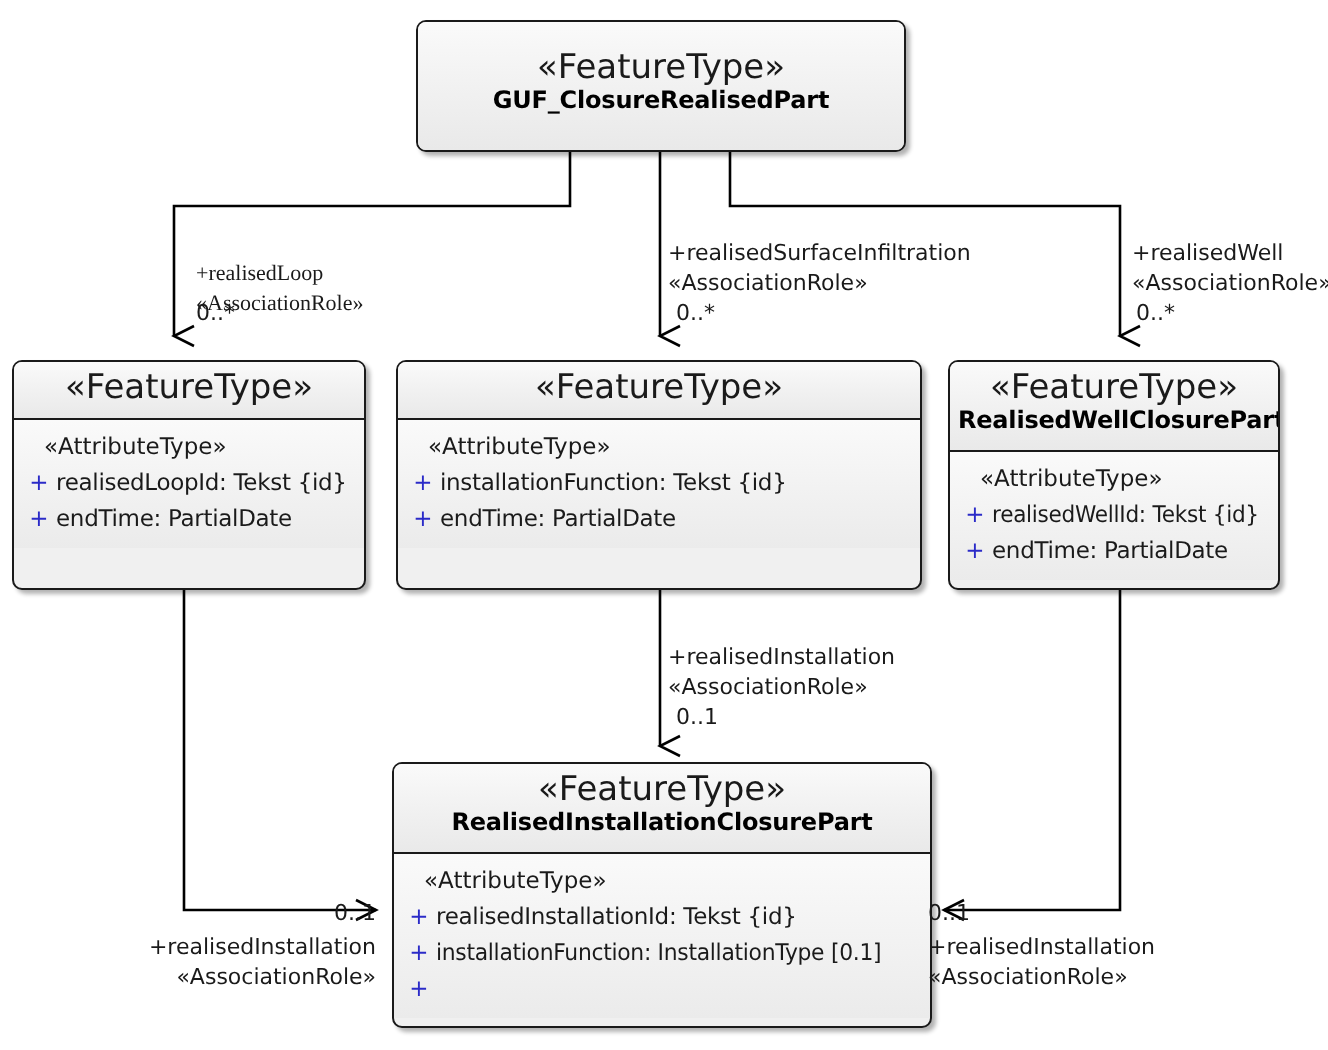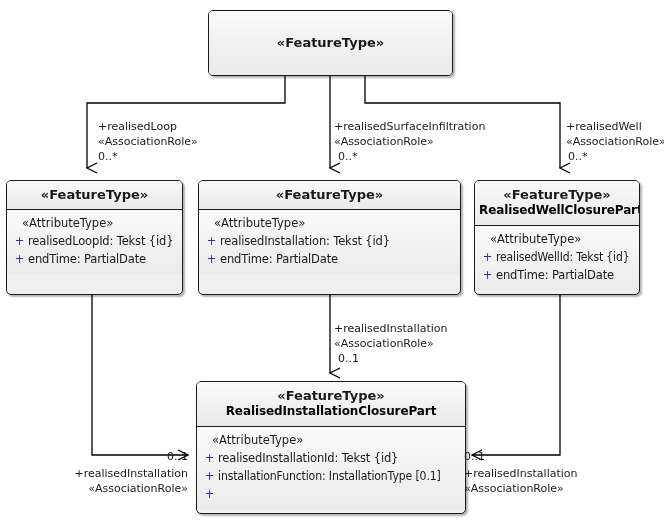--- a/index.html
+++ b/index.html
@@ -36,25 +36,24 @@
     box-sizing: border-box;
     background: linear-gradient(to bottom, #fafafa 0%, #f2f2f2 45%, #e9e9e9 100%);
     text-align: center;
     padding: 6px 4px 7px 4px;
   }
   .uml-class.has-attrs .uml-header {
     border-bottom: 1.5px solid #1a1a1a;
   }
   .stereotype {
     display: block;
-    font-size: 13px;
+    font-size: 17px;
     color: #1a1a1a;
     line-height: 15px;
     white-space: nowrap;
-    font-weight: bold;
   }
   .class-name {
     display: block;
     font-size: 12px;
     font-weight: bold;
     color: #000000;
     line-height: 16px;
     white-space: nowrap;
     letter-spacing: -0.1px;
   }
@@ -134,20 +133,21 @@
 
       <path d="M92,295 L92,455 L188,455" marker-end="url(#openArrowRight)"></path>
 
       <path d="M560,295 L560,455 L472,455" marker-end="url(#openArrowRight)"></path>
     </g>
   </svg>
 
   <div class="uml-class" id="class-root" style="left:208px; top:10px; width:245px; height:66px;">
     <div class="uml-header" style="height:100%; display:flex; flex-direction:column; justify-content:center;">
       <span class="stereotype">«FeatureType»</span>
+      <span class="class-name">GUF_ClosureRealisedPart</span>
     </div>
   </div>
 
   <div class="uml-class has-attrs" id="class-loop" style="left:6px; top:180px; width:177px; height:115px;">
     <div class="uml-header">
       <span class="stereotype">«FeatureType»</span>
     </div>
     <div class="uml-attrs">
       <div class="attr-stereo">«AttributeType»</div>
       <div class="attr-row">
@@ -162,21 +162,21 @@
   </div>
 
   <div class="uml-class has-attrs" id="class-surface" style="left:198px; top:180px; width:263px; height:115px;">
     <div class="uml-header">
       <span class="stereotype">«FeatureType»</span>
     </div>
     <div class="uml-attrs">
       <div class="attr-stereo">«AttributeType»</div>
       <div class="attr-row">
         <span class="attr-vis">+</span>
-        <span class="attr-text">realisedInstallation: Tekst {id}</span>
+        <span class="attr-text">installationFunction: Tekst {id}</span>
       </div>
       <div class="attr-row">
         <span class="attr-vis">+</span>
         <span class="attr-text">endTime: PartialDate</span>
       </div>
     </div>
   </div>
 
   <div class="uml-class has-attrs" id="class-well" style="left:474px; top:180px; width:166px; height:115px;">
     <div class="uml-header">
@@ -210,21 +210,21 @@
       <div class="attr-row">
         <span class="attr-vis">+</span>
         <span class="attr-text" style="transform:scaleX(0.95); transform-origin:left center;">installationFunction: InstallationType [0.1]</span>
       </div>
       <div class="attr-row">
         <span class="attr-vis">+</span>
       </div>
     </div>
   </div>
 
-  <div class="edge-label" style="left:98px; top:119px;">
+  <div class="edge-label" style="left:98px; top:130px;font-family:Liberation Serif, serif;">
     <span class="ln">+realisedLoop</span>
     <span class="ln">«AssociationRole»</span>
   </div>
   <div class="mult" style="left:98px; top:150px;">0..*</div>
 
   <div class="edge-label" style="left:334px; top:119px;">
     <span class="ln">+realisedSurfaceInfiltration</span>
     <span class="ln">«AssociationRole»</span>
   </div>
   <div class="mult" style="left:338px; top:150px;">0..*</div>

